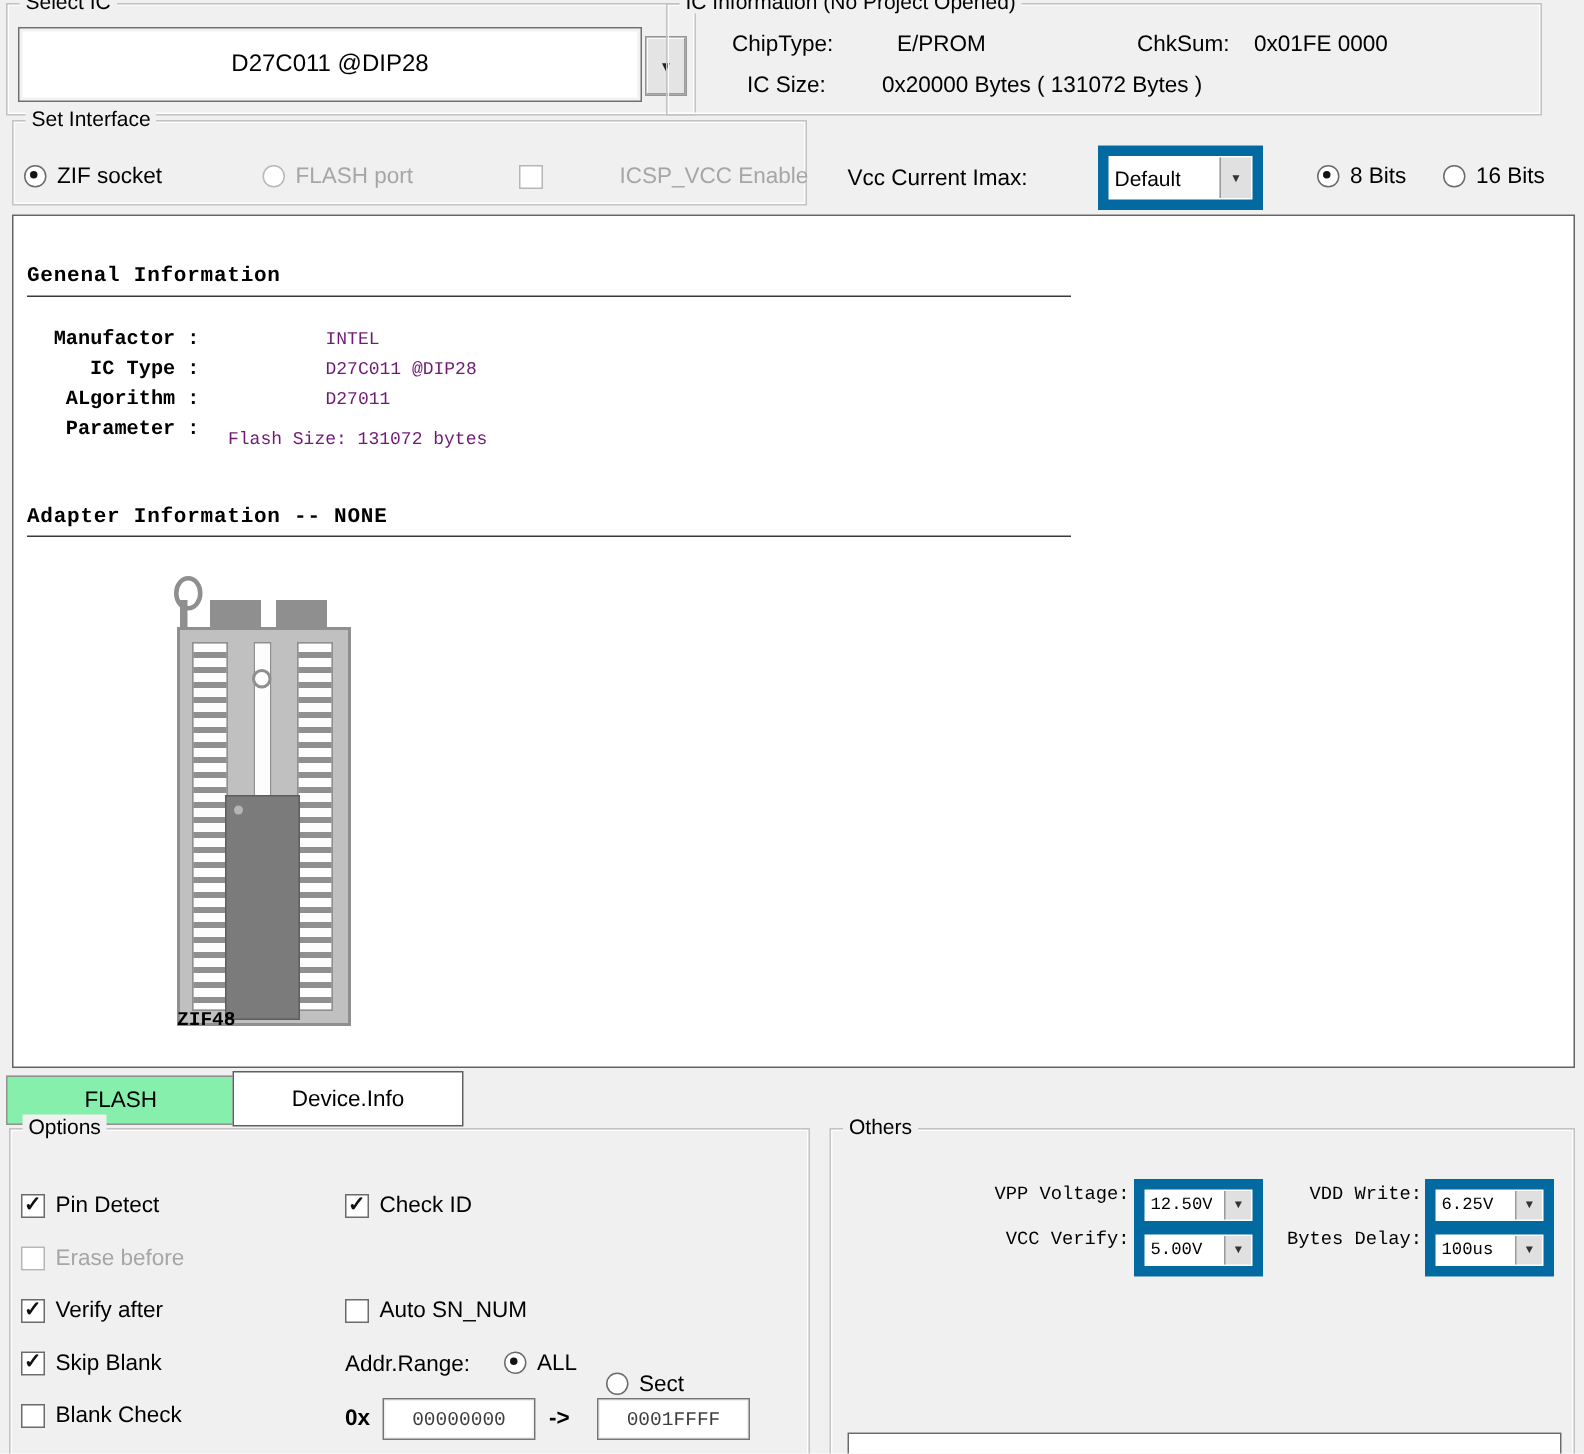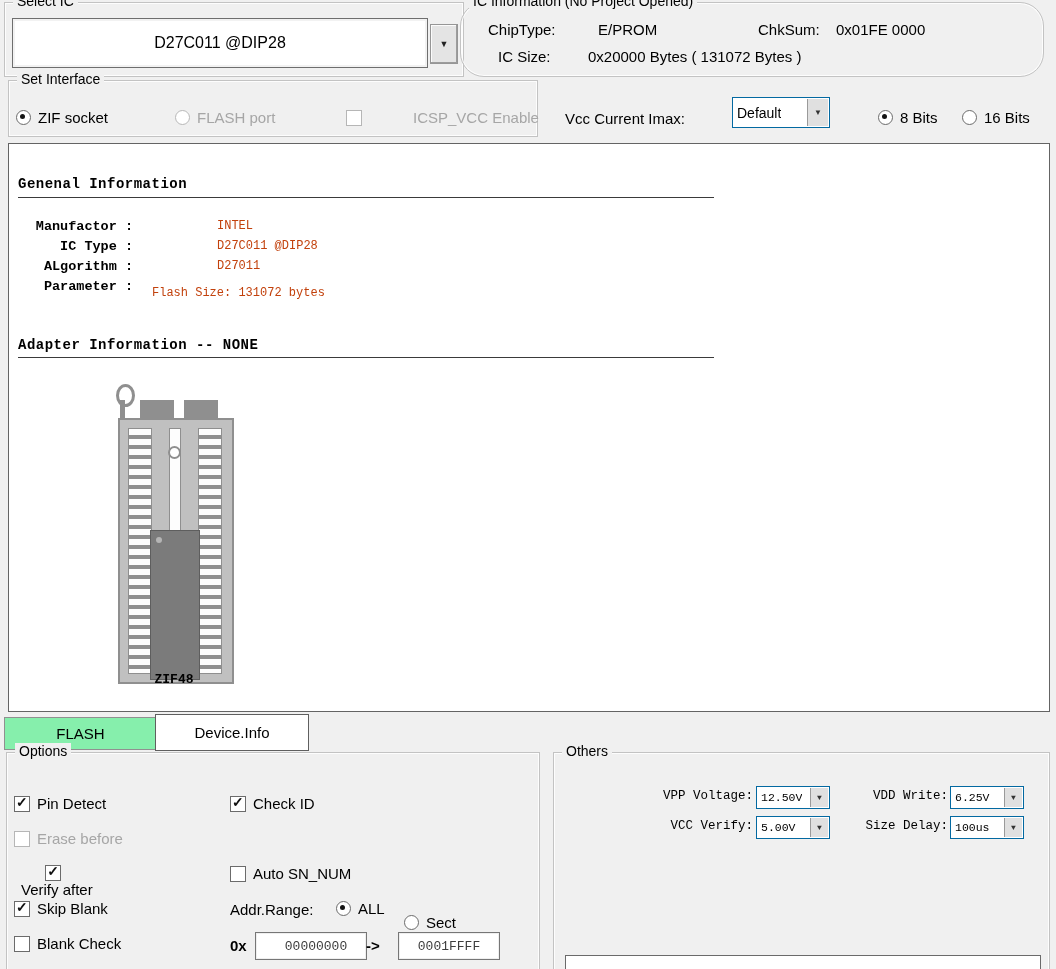--- a/index.html
+++ b/index.html
@@ -13,21 +13,21 @@
   .g-title { position:absolute; left:8px; top:-10px; background:#f0f0f0; padding:0 4px;
              font-size:14px; white-space:nowrap; }
   
   .combo-large { position:absolute; background:#fff; border:1px solid #6e6e6e;
     box-shadow:inset 0 0 0 2px #f2f2f2; display:flex; align-items:center; justify-content:center;
     font-size:16px; }
   .btn3d { position:absolute; background:#e4e4e4; border:1px solid #969696;
     display:flex; align-items:center; justify-content:center; color:#222;
     box-shadow:inset -1px -1px 0 #9c9c9c, inset 1px 1px 0 #fbfbfb; }
   
-  .dd { position:absolute; background:#fff; border:1px solid #0369a1; }
+  .dd { position:absolute; background:#fff; border:7px solid #0369a1; }
   .dd .dd-val { position:absolute; left:4px; top:0; bottom:0; display:flex; align-items:center;
     white-space:nowrap; overflow:hidden; }
   .dd .dd-btn { position:absolute; right:1px; top:1px; bottom:1px; width:17px;
     background:#e0e0e0; border-left:1px solid #9a9a9a; display:flex; align-items:center;
     justify-content:center; font-size:8px; color:#333; }
   
   .ctl { position:absolute; display:flex; align-items:center; font-size:15px; white-space:nowrap; }
   .radio { width:13px; height:13px; border:1px solid #6b6b6b; border-radius:50%; background:#fff;
     display:inline-block; position:relative; flex:none; }
   .radio.sel::after { content:''; position:absolute; left:3px; top:3px; width:5px; height:5px;
@@ -40,21 +40,21 @@
   .check.dis { border-color:#b6b6b6; }
   .ctl > .t { margin-left:7px; }
   .dis-t { color:#a6a6a6; }
   
   .panel { position:absolute; background:#fff; border:1px solid #646464; }
   .mono-h { position:absolute; font:bold 14px "Liberation Mono", monospace; letter-spacing:0.5px;
     white-space:nowrap; }
   .hline { position:absolute; height:1px; background:#3a3a3a; }
   .irow { position:absolute; left:18px; height:20px; display:flex; align-items:center; white-space:nowrap; }
   .ilabel { width:115px; text-align:right; font:bold 13.5px "Liberation Mono", monospace; }
-  .ival { margin-left:84px; font:12px "Liberation Mono", monospace; color:#c2410c; }
+  .ival { margin-left:84px; font:12px "Liberation Mono", monospace; color:#701a75; }
   .irow.last .ival { margin-left:19px;margin-top:13px; }
   
   .tab { position:absolute; display:flex; align-items:center; justify-content:center;
     font-size:15px; }
   .tab.inactive { background:#86efac; border:1px solid #909090; }
   .tab.active { background:#fff; border:1px solid #5f5f5f; z-index:3; }
   
   .field { position:absolute; background:#fff; border:1px solid #767676;
     box-shadow:inset 0 0 0 1px #efefef; display:flex; align-items:center; justify-content:center;
     font:13px "Liberation Mono", monospace; color:#3d3d3d; }
@@ -72,21 +72,21 @@
 <div class="g" style="left:4px; top:2px; width:458px; height:73px;">
   <span class="g-title">Select IC</span>
 </div>
 <div class="combo-large" style="left:12px; top:18px; width:414px; height:48px;">
   <span>D27C011 @DIP28</span>
 </div>
 <div class="btn3d" style="left:430px; top:24px; width:26px; height:38px; font-size:9px;">
   <span>▼</span>
 </div>
 
-<div class="g" style="left:460px; top:2px; width:582px; height:73px;border-radius:24px;">
+<div class="g" style="left:444px; top:2px; width:582px; height:73px;">
   <span class="g-title">IC Information (No Project Opened)</span>
 </div>
 <span class="slabel" style="left:488px; top:21px;">ChipType:</span>
 <span class="slabel" style="left:598px; top:21px;">E/PROM</span>
 <span class="slabel" style="left:758px; top:21px;">ChkSum:</span>
 <span class="slabel" style="left:836px; top:21px;">0x01FE 0000</span>
 <span class="slabel" style="left:498px; top:48px;">IC Size:</span>
 <span class="slabel" style="left:588px; top:48px;">0x20000 Bytes ( 131072 Bytes )</span>
 
 <div class="g" style="left:8px; top:80px; width:528px; height:55px;">
@@ -150,21 +150,21 @@
   <div class="zif-part" style="left:140px; top:400px; width:34px; height:20px; background:#8f8f8f;"></div>
   <div class="zif-part" style="left:184px; top:400px; width:34px; height:20px; background:#8f8f8f;"></div>
   <div class="zif-part" style="left:118px; top:418px; width:112px; height:262px; background:#c0c0c0; border:2px solid #8f8f8f;"></div>
   <div class="zif-part slotcol" style="left:128px; top:428px; width:22px; height:244px;"></div>
   <div class="zif-part slotcol" style="left:198px; top:428px; width:22px; height:244px;"></div>
   <div class="zif-part" style="left:169px; top:428px; width:10px; height:244px; background:#fdfdfd; border:1px solid #8f8f8f;"></div>
   <div class="zif-part" style="left:168px; top:446px; width:9px; height:9px; border:2px solid #8f8f8f; border-radius:50%; background:#fff;"></div>
   <div class="zif-part" style="left:150px; top:530px; width:48px; height:148px; background:#7b7b7b; border:1px solid #5e5e5e;"></div>
   <div class="zif-part" style="left:156px; top:537px; width:6px; height:6px; background:#b5b5b5; border-radius:50%;"></div>
 </div>
-<div class="abs" style="left:118px; top:672px; width:112px; text-align:center; font:bold 13px 'Liberation Mono', monospace;">ZIF48</div>
+<div class="abs" style="left:118px; top:672px; width:112px; text-align:left; font:bold 13px 'Liberation Mono', monospace;">ZIF48</div>
 
 <div class="tab inactive" style="left:4px; top:717px; width:151px; height:31px;">
   <span>FLASH</span>
 </div>
 <div class="tab active" style="left:155px; top:714px; width:152px; height:35px;">
   <span>Device.Info</span>
 </div>
 
 <div class="g" style="left:6px; top:752px; width:532px; height:230px;">
   <span class="g-title">Options</span>
@@ -177,21 +177,21 @@
 <div class="ctl" style="left:230px; top:795px;">
   <span class="check on"></span>
   <span class="t">Check ID</span>
 </div>
 
 <div class="ctl" style="left:14px; top:830px;">
   <span class="check dis"></span>
   <span class="t dis-t">Erase before</span>
 </div>
 
-<div class="ctl" style="left:14px; top:865px;flex-direction:column;">
+<div class="ctl" style="left:14px; top:865px;">
   <span class="check on"></span>
   <span class="t">Verify after</span>
 </div>
 <div class="ctl" style="left:230px; top:865px;">
   <span class="check"></span>
   <span class="t">Auto SN_NUM</span>
 </div>
 
 <div class="ctl" style="left:14px; top:900px;">
   <span class="check on"></span>
@@ -205,21 +205,21 @@
 <div class="ctl" style="left:404px; top:900px;margin-top:14px;">
   <span class="radio"></span>
   <span class="t">Sect</span>
 </div>
 
 <div class="ctl" style="left:14px; top:935px;">
   <span class="check"></span>
   <span class="t">Blank Check</span>
 </div>
 <span class="slabel" style="left:230px; top:937px; font-weight:bold;">0x</span>
-<div class="field" style="left:255px; top:932px; width:100px; height:26px;padding-left:10px;">
+<div class="field" style="left:255px; top:932px; width:100px; height:26px;">
   <span>00000000</span>
 </div>
 <span class="slabel" style="left:366px; top:937px; font-weight:bold;">-&gt;</span>
 <div class="field" style="left:398px; top:932px; width:100px; height:26px;">
   <span>0001FFFF</span>
 </div>
 
 <div class="g" style="left:553px; top:752px; width:495px; height:230px;">
   <span class="g-title">Others</span>
 </div>
@@ -233,19 +233,19 @@
 <div class="dd" style="left:950px; top:786px; width:72px; height:21px; font:11.5px 'Liberation Mono', monospace;">
   <span class="dd-val">6.25V</span>
   <span class="dd-btn">▼</span>
 </div>
 
 <span class="mlabel" style="left:613px; top:819px; width:140px;">VCC Verify:</span>
 <div class="dd" style="left:756px; top:816px; width:72px; height:21px; font:11.5px 'Liberation Mono', monospace;">
   <span class="dd-val">5.00V</span>
   <span class="dd-btn">▼</span>
 </div>
-<span class="mlabel" style="left:838px; top:819px; width:110px;">Size Delay:</span>
+<span class="mlabel" style="left:838px; top:819px; width:110px;">Bytes Delay:</span>
 <div class="dd" style="left:950px; top:816px; width:72px; height:21px; font:11.5px 'Liberation Mono', monospace;">
   <span class="dd-val">100us</span>
   <span class="dd-btn">▼</span>
 </div>
 
 <div class="abs" style="left:565px; top:955px; width:474px; height:40px; background:#fff; border:1px solid #6a6a6a;"></div>
 
 </body></html>

